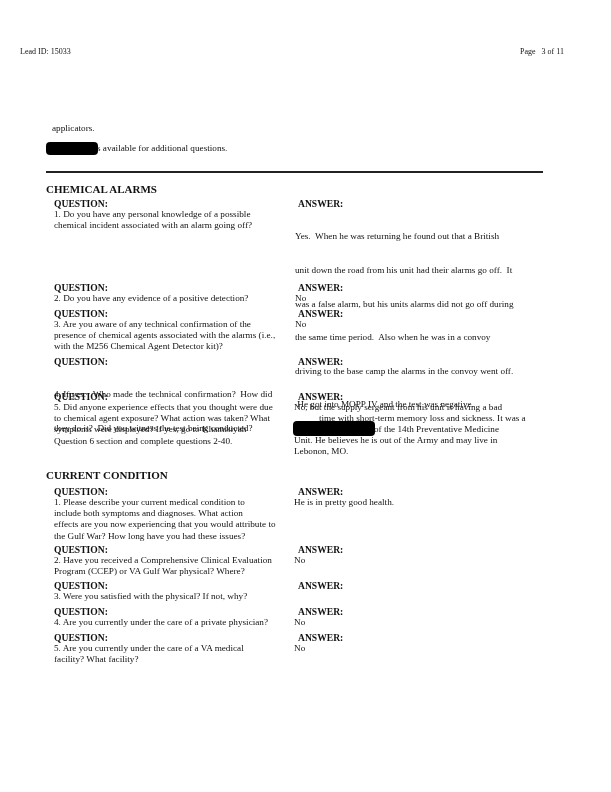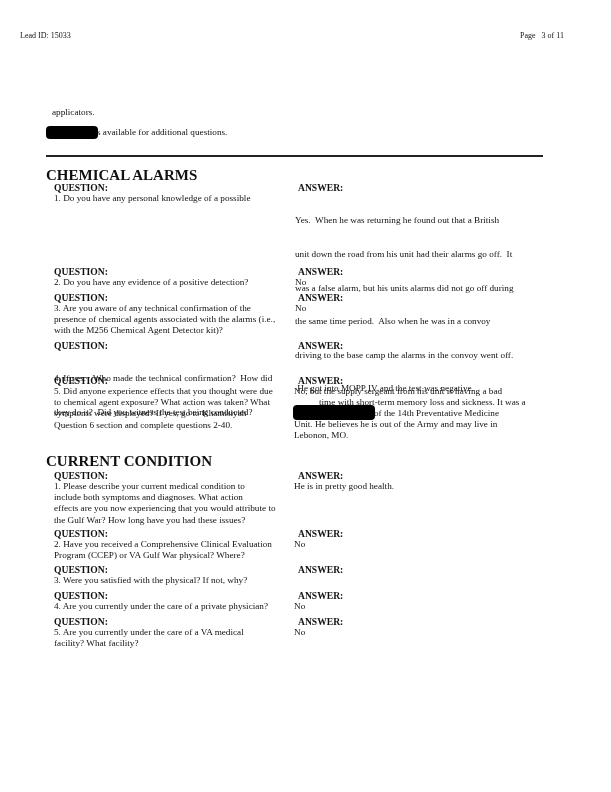--- a/index.html
+++ b/index.html
@@ -1,23 +1,23 @@
 <!DOCTYPE html>
 <html><head>
   <meta charset="utf-8">
   <style>
     html, body { margin: 0; padding: 0; background: #ffffff; }
     body {
       width: 611px; height: 792px; position: relative; overflow: hidden;
       font-family: "Liberation Serif", serif; color: #111;
     }
-    .abs { position: absolute; }
+    .abs { position: absolute; margin-top: 16px; }
     .hdr { font-size: 8px; top: 31px; }
     .txt { font-size: 9.2px; line-height: 11.2px; white-space: nowrap; }
-    .sec { font-size: 15px; font-weight: bold; }
+    .sec { font-size: 11px; font-weight: bold; }
     .lbl { font-size: 9.6px; font-weight: bold; line-height: 11px; }
     .redact { background: #000; border-radius: 4px; }
     .rule { background: #222; height: 2px; }
   </style>
 </head>
 <body>
 
 <div class="abs hdr" style="left:20px;">Lead ID: 15033</div>
 <div class="abs hdr" style="left:520px;white-space:pre;">Page   3 of 11</div>
 
@@ -26,20 +26,21 @@
 <div class="abs txt" style="left:97px;top:127px;">s available for additional questions.</div>
 
 <div class="abs rule" style="left:46px;top:155px;width:497px;"></div>
 
 <div class="abs sec" style="left:46px;top:167px;">CHEMICAL ALARMS</div>
 
 <div class="abs lbl" style="left:54px;top:182px;">QUESTION:</div>
 <div class="abs lbl" style="left:298px;top:182px;">ANSWER:</div>
 <div class="abs txt" style="left:54px;top:193px;">
   <div>1.  Do you have any personal knowledge of a possible</div>
+  <div>chemical incident associated with an alarm going off?</div>
 </div>
 <div class="abs txt" style="left:295px;top:193px;white-space:pre;">
   <div>Yes.  When he was returning he found out that a British</div>
   <div>unit down the road from his unit had their alarms go off.  It</div>
   <div>was a false alarm, but his units alarms did not go off during</div>
   <div>the same time period.  Also when he was in a convoy</div>
   <div>driving to the base camp the alarms in the convoy went off.</div>
   <div> He got into MOPP IV and the test was negative.</div>
 </div>
 

